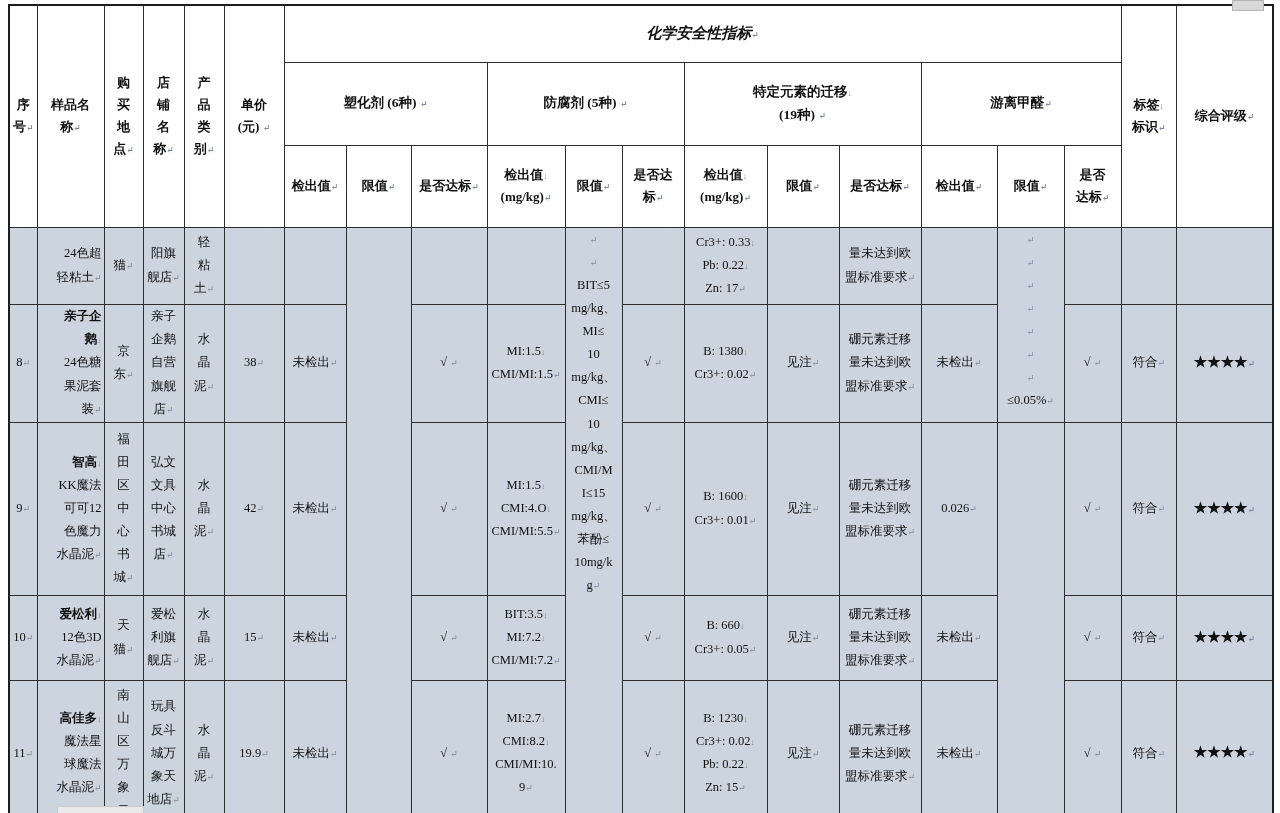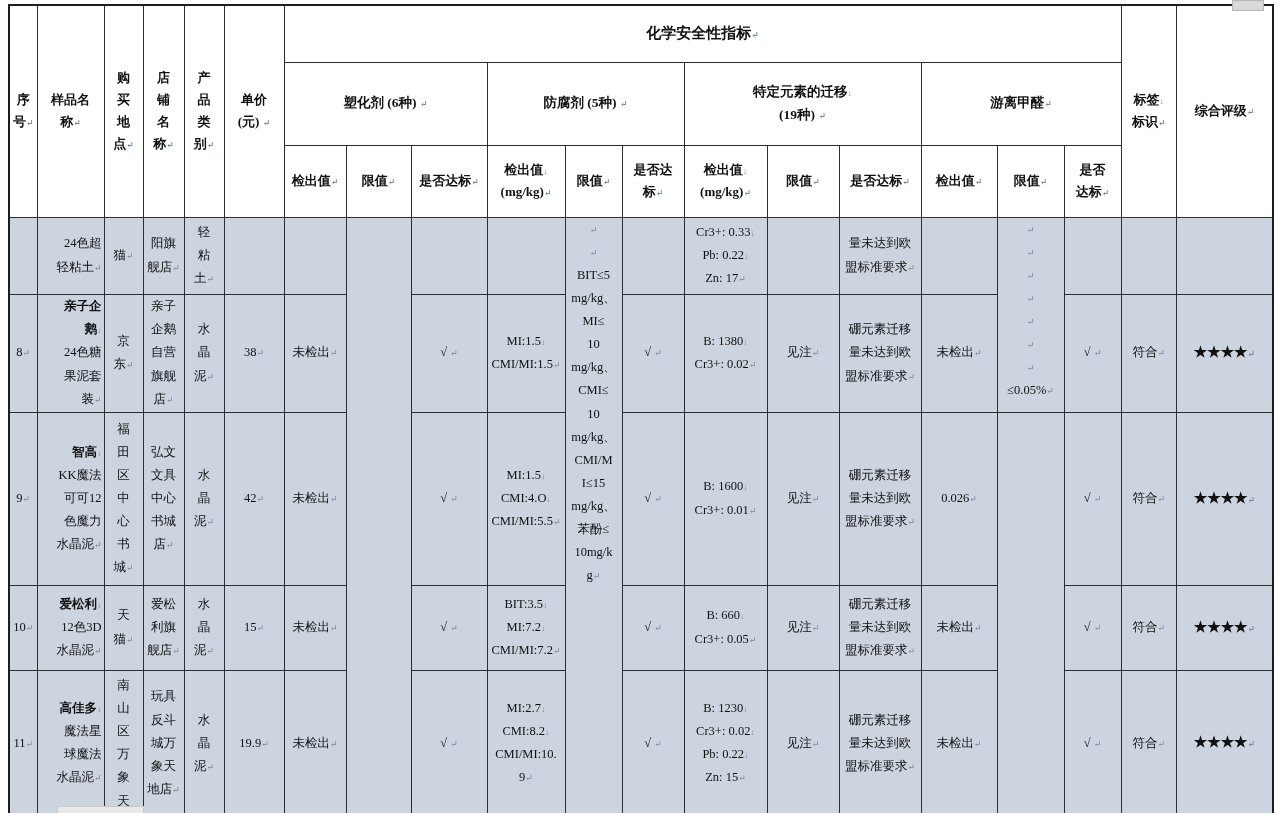--- a/index.html
+++ b/index.html
@@ -15,30 +15,30 @@
   }
   th,td{
     border:1px solid var(--border);
     overflow:hidden;
     white-space:pre-line;
     text-align:center;vertical-align:middle;
     padding:0 2px;
     font-size:12.5px;line-height:1.85;
   }
   thead th{background:#ffffff;font-weight:bold;line-height:1.7;}
-  th.main{font-size:15px;}
+  th.main{font-size:15px;font-style:italic;}
   th.grp{font-size:13.5px;}
   th.sub{font-size:13px;}
   tbody td{background:var(--row-bg);}
   td.name{text-align:right;padding-left:5px;padding-right:2px;}
   td.name .brand{display:block;font-weight:bold;font-family:Liberation Serif, serif;}
   td.top{vertical-align:top;}
   td.stars{font-size:15px;font-weight:bold;letter-spacing:0px;}
   .m{color:var(--mark);font-size:9px;}
-  .hr1{height:57px}.hr2{height:83px}.hr3{height:72px}
+  .hr1{height:57px}.hr2{height:83px}.hr3{height:82px}
   .dr1{height:77px}.dr2{height:118px}.dr3{height:173px}.dr4{height:85px}.dr5{height:147px}
   .artifact-tr{position:absolute;left:1232px;top:0;width:30px;height:9px;background:#d9d9d9;border:1px solid #b5b5b5;}
   .artifact-bl{position:absolute;left:57px;top:806px;width:85px;height:6px;background:#e9e9e9;border:1px solid #c9c9c9;}
 </style>
 </head>
 <body>
 
 <table class="safety">
   <colgroup>
     <col style="width:28px">

